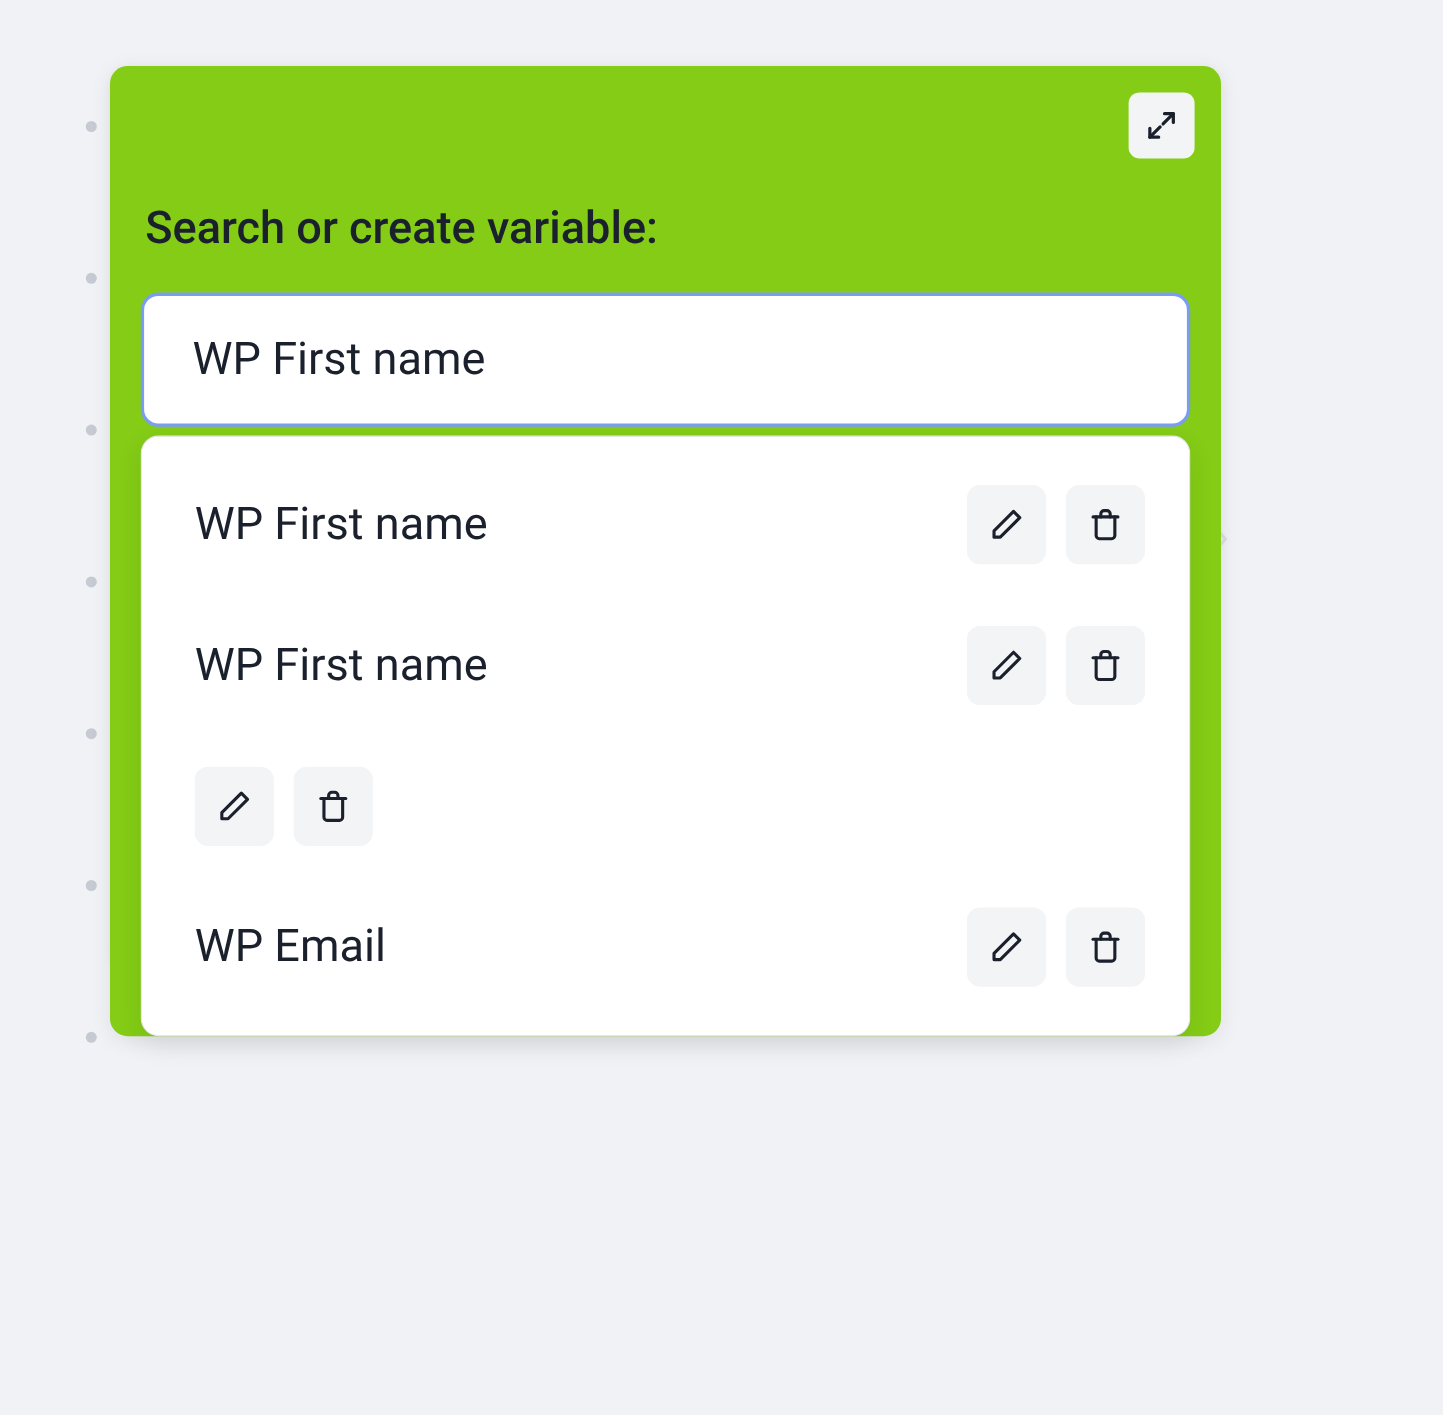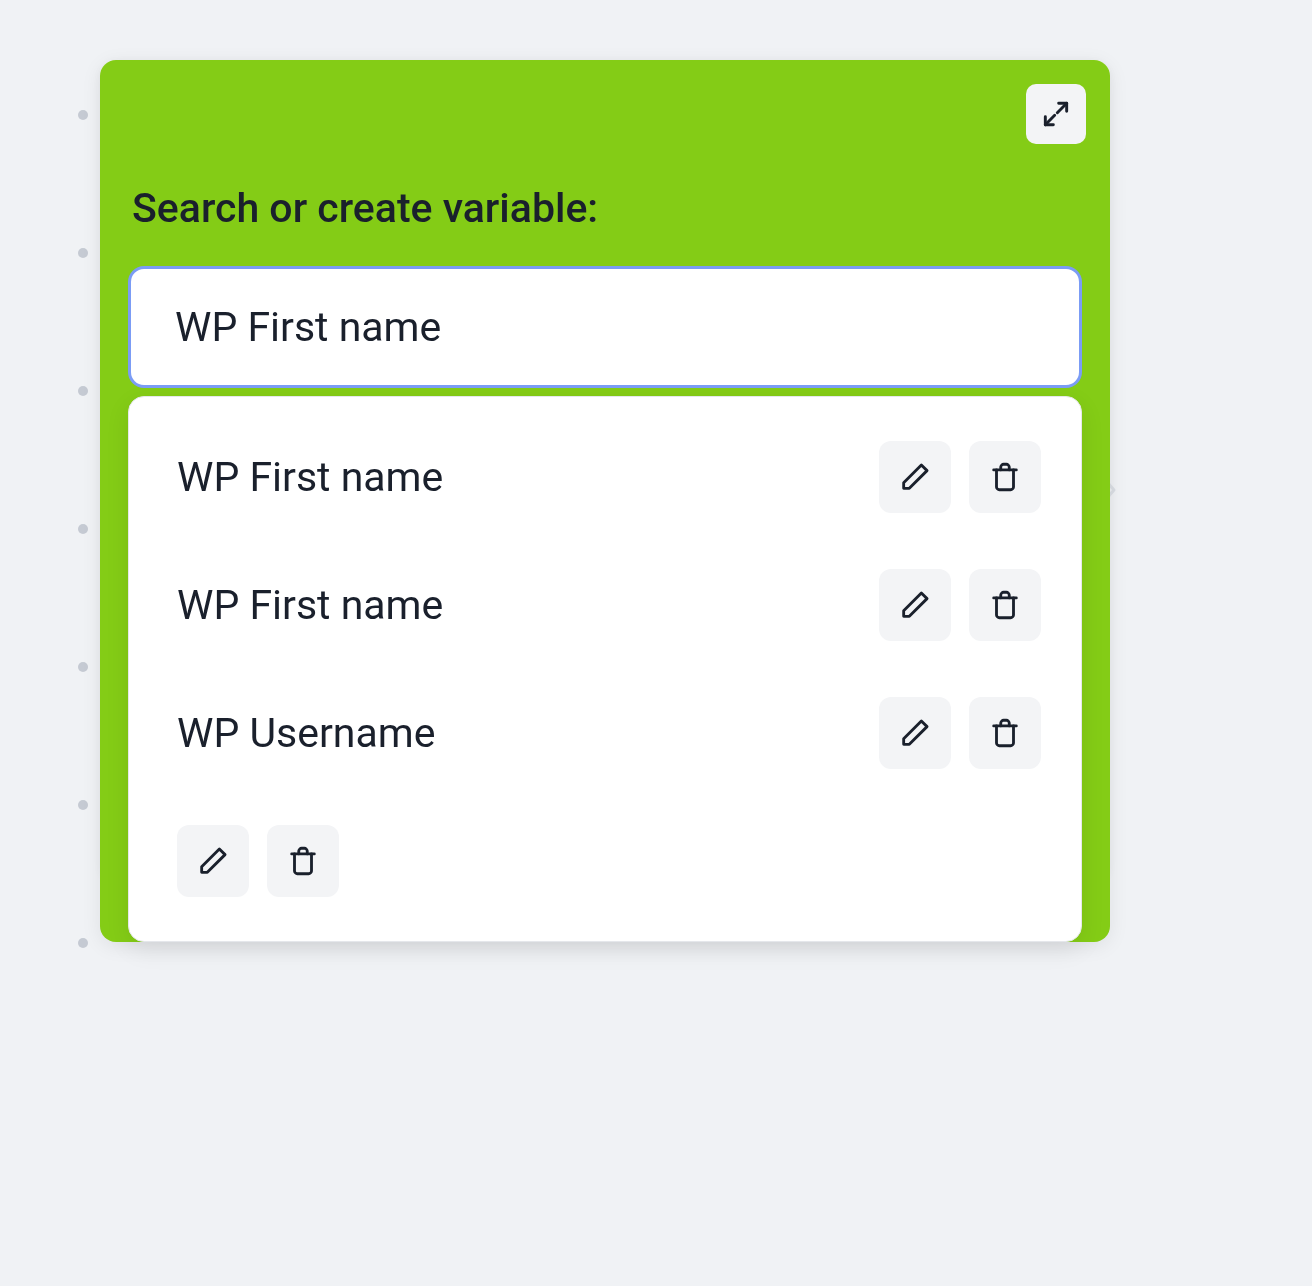--- a/index.html
+++ b/index.html
@@ -208,42 +208,42 @@
                 <path d="M4 7 L20 7" stroke="#1a202c" stroke-width="2" stroke-linecap="round"></path>
                 <path d="M6 7 L6 19 C6 20 7 21 8 21 L16 21 C17 21 18 20 18 19 L18 7" stroke="#1a202c" stroke-width="2" stroke-linecap="round" stroke-linejoin="round"></path>
                 <path d="M9 7 L9 5 C9 4 10 3 11 3 L13 3 C14 3 15 4 15 5 L15 7" stroke="#1a202c" stroke-width="2" stroke-linecap="round" stroke-linejoin="round"></path>
               </svg>
             </span>
           </button>
         </div>
       </div>
 
       <div class="dropdown-item">
-        <span class="dropdown-item-label">WP Username</span>
-        <div class="item-actions">
-          <button class="icon-btn">
-            <span>
-              <svg width="34" height="34" viewBox="0 0 24 24" fill="none">
-                <path d="M16.5 3.5 L20.5 7.5 L8 20 L4 20 L4 16 L16.5 3.5 Z" stroke="#1a202c" stroke-width="2" stroke-linecap="round" stroke-linejoin="round"></path>
-              </svg>
-            </span>
-          </button>
-          <button class="icon-btn">
-            <span>
-              <svg width="34" height="34" viewBox="0 0 24 24" fill="none">
-                <path d="M4 7 L20 7" stroke="#1a202c" stroke-width="2" stroke-linecap="round"></path>
-                <path d="M6 7 L6 19 C6 20 7 21 8 21 L16 21 C17 21 18 20 18 19 L18 7" stroke="#1a202c" stroke-width="2" stroke-linecap="round" stroke-linejoin="round"></path>
-                <path d="M9 7 L9 5 C9 4 10 3 11 3 L13 3 C14 3 15 4 15 5 L15 7" stroke="#1a202c" stroke-width="2" stroke-linecap="round" stroke-linejoin="round"></path>
-              </svg>
-            </span>
-          </button>
-        </div>
-      </div>
-
-      <div class="dropdown-item">
+        <div class="item-actions">
+          <button class="icon-btn">
+            <span>
+              <svg width="34" height="34" viewBox="0 0 24 24" fill="none">
+                <path d="M16.5 3.5 L20.5 7.5 L8 20 L4 20 L4 16 L16.5 3.5 Z" stroke="#1a202c" stroke-width="2" stroke-linecap="round" stroke-linejoin="round"></path>
+              </svg>
+            </span>
+          </button>
+          <button class="icon-btn">
+            <span>
+              <svg width="34" height="34" viewBox="0 0 24 24" fill="none">
+                <path d="M4 7 L20 7" stroke="#1a202c" stroke-width="2" stroke-linecap="round"></path>
+                <path d="M6 7 L6 19 C6 20 7 21 8 21 L16 21 C17 21 18 20 18 19 L18 7" stroke="#1a202c" stroke-width="2" stroke-linecap="round" stroke-linejoin="round"></path>
+                <path d="M9 7 L9 5 C9 4 10 3 11 3 L13 3 C14 3 15 4 15 5 L15 7" stroke="#1a202c" stroke-width="2" stroke-linecap="round" stroke-linejoin="round"></path>
+              </svg>
+            </span>
+          </button>
+        </div>
+      </div>
+
+      <div class="dropdown-item">
+        <span class="dropdown-item-label">WP Email</span>
         <div class="item-actions">
           <button class="icon-btn">
             <span>
               <svg width="34" height="34" viewBox="0 0 24 24" fill="none">
                 <path d="M16.5 3.5 L20.5 7.5 L8 20 L4 20 L4 16 L16.5 3.5 Z" stroke="#1a202c" stroke-width="2" stroke-linecap="round" stroke-linejoin="round"></path>
               </svg>
             </span>
           </button>
           <button class="icon-btn">
             <span>

